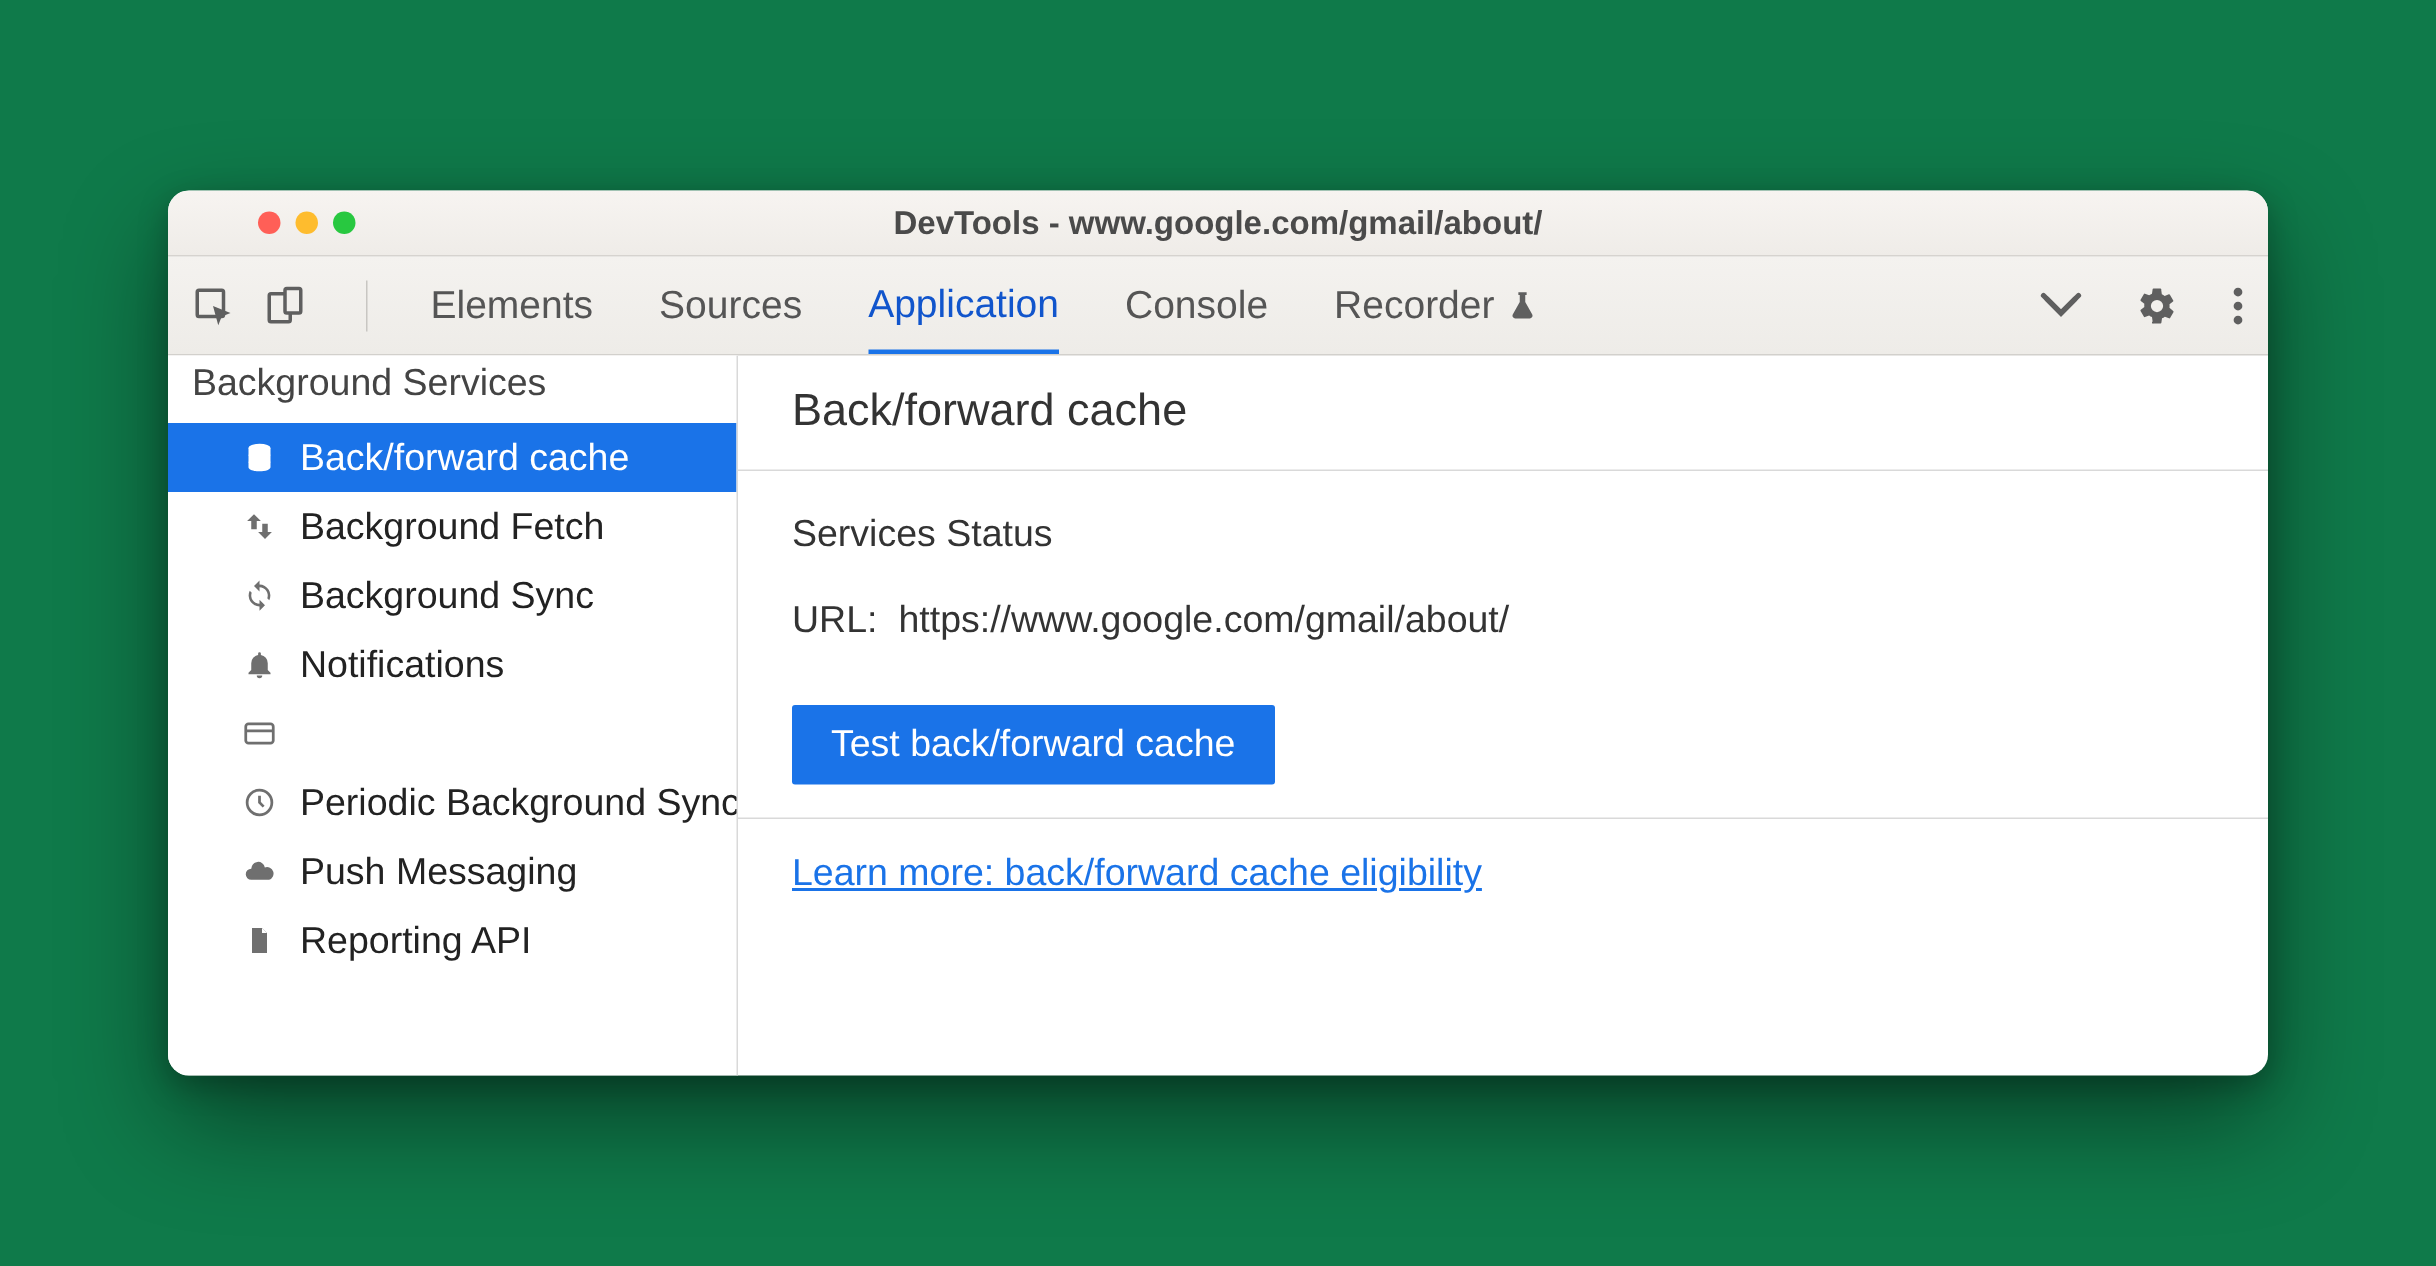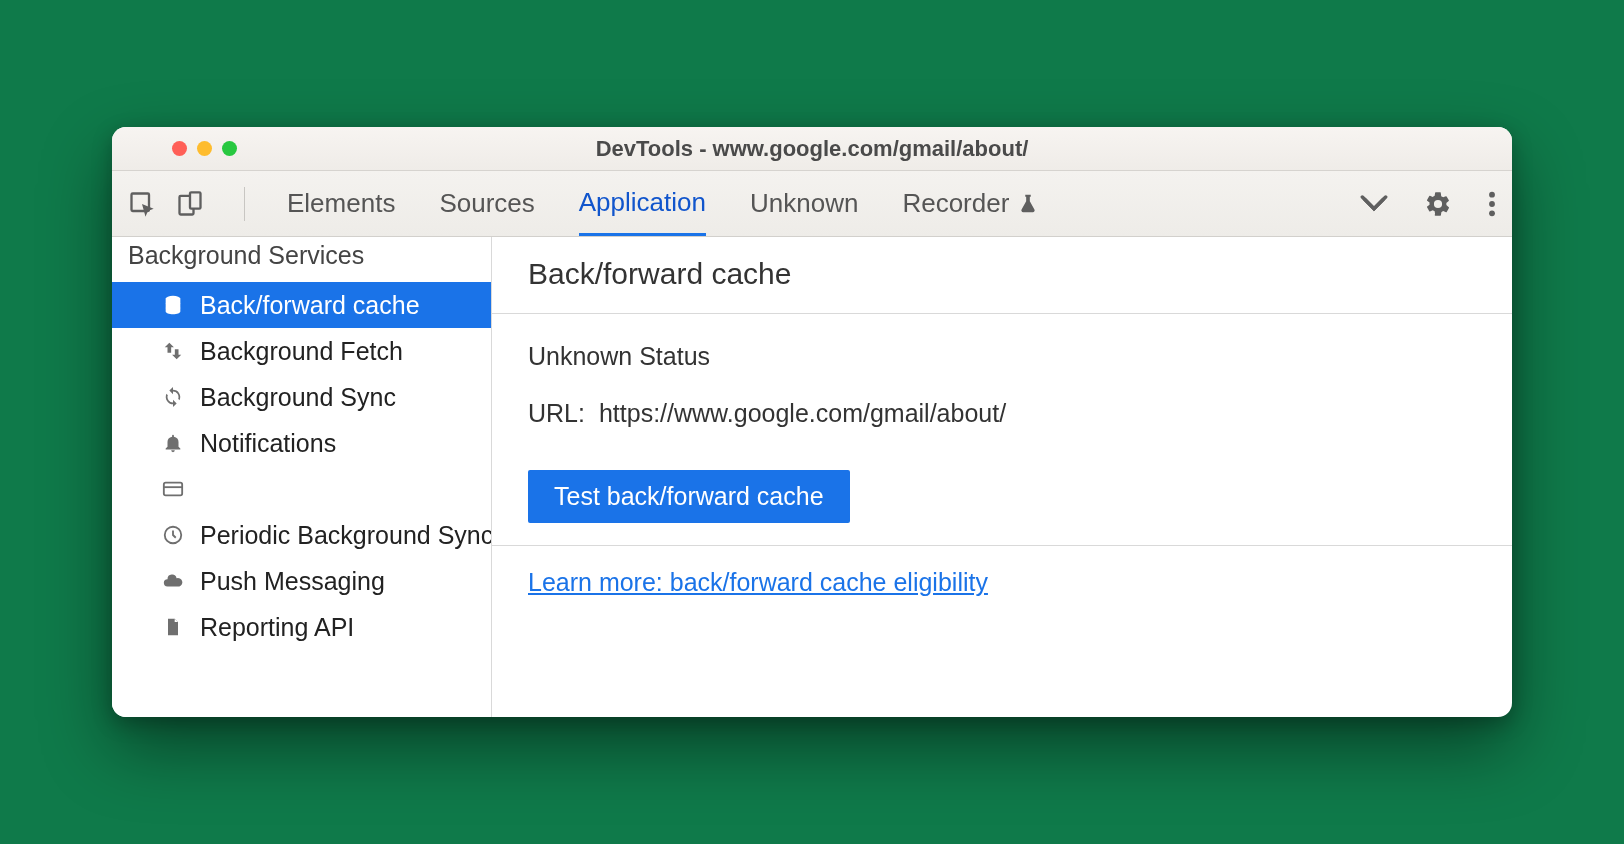--- a/index.html
+++ b/index.html
@@ -120,21 +120,21 @@
             <rect x="3" y="5" width="12" height="16" rx="1"></rect>
             <rect x="12" y="2" width="9" height="14" rx="1" fill="#f1efec"></rect>
           </svg>
       </span>
     </div>
     <div class="divider"></div>
     <div class="tabs">
       <div class="tab">Elements</div>
       <div class="tab">Sources</div>
       <div class="tab active">Application</div>
-      <div class="tab">Unknown</div>
+      <div class="tab">Console</div>
       <div class="tab">
         <span>Recorder</span>
         <span class="flask-icon">
           <svg width="22" height="22" viewBox="0 0 24 24" fill="#5f5f5f">
               <path d="M9 2h6v2h-1v5l5 9a2 2 0 0 1-1.8 3H6.8A2 2 0 0 1 5 18l5-9V4H9z"></path>
             </svg>
         </span>
       </div>
     </div>
     <div class="toolbar-right">
@@ -238,21 +238,21 @@
               <path d="M14 2v4h4" fill="#fff"></path>
             </svg>
         </span>
         <span>Reporting API</span>
       </div>
     </div>
 
     <div class="content">
       <div class="content-header">Back/forward cache</div>
       <div class="content-body">
-        <div class="status-line">Unknown Status</div>
+        <div class="status-line">Services Status</div>
         <div class="url-line">
           <span>URL:</span>
           <span>https://www.google.com/gmail/about/</span>
         </div>
         <button class="test-btn">Test back/forward cache</button>
       </div>
       <div class="content-footer">
         <a class="learn-link">Learn more: back/forward cache eligibility</a>
       </div>
     </div>

